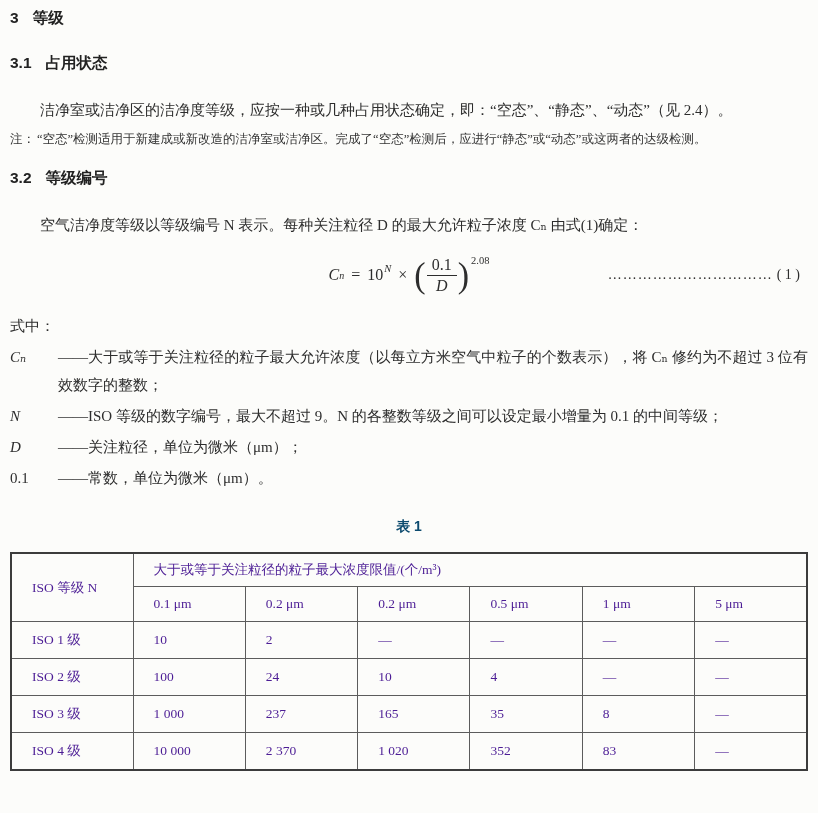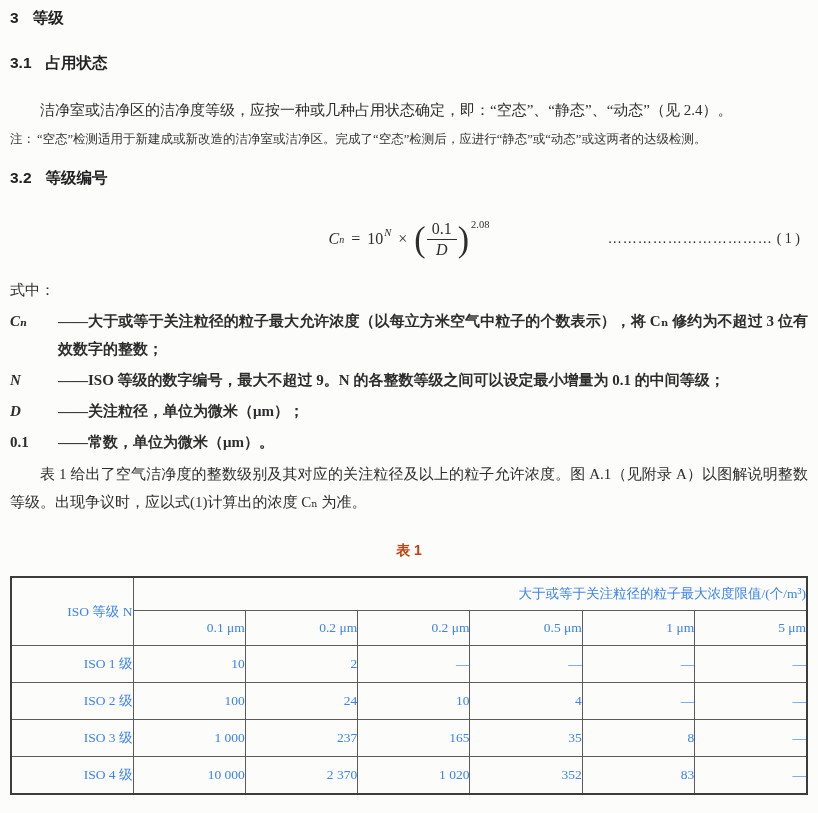--- a/index.html
+++ b/index.html
@@ -80,55 +80,54 @@
     justify-content: flex-end;
     align-items: center;
   }
   .eq-dots { letter-spacing: 1px; color: #2d2d2d; overflow: hidden; }
   .eq-no { margin-left: 4px; }
   .where-label { line-height: 26px; margin: 0 0 4px 0; }
   .def-row {
     display: flex;
     line-height: 28px;
     margin: 0 0 3px 0;
-    font-weight: bold;
   }
   .def-sym {
     flex: 0 0 48px;
     font-style: italic;
   }
   .def-sym.upright { font-style: normal; }
   .def-text { flex: 1; text-align: justify; }
   .closing { margin-top: 4px; }
   .table-caption {
     font-family: "Liberation Sans", "DejaVu Sans", sans-serif;
     font-weight: bold;
     font-size: 14px;
     text-align: center;
     margin: 26px 0 16px 0;
-    color: #c2410c;
+    color: #0c4a6e;
     display: flex;
     justify-content: center;
     gap: 14px;
   }
   table.cls {
     border-collapse: collapse;
     width: 798px;
     table-layout: fixed;
     border: 2px solid #3c3c3c;
     font-size: 13.5px;
     background: #fcfcfa;
   }
   table.cls th, table.cls td {
     border: 1px solid #5c5c5c;
-    text-align: right;
+    text-align: left;
     vertical-align: middle;
     font-weight: normal;
-    padding: 0 0;
-    color: #3b82f6;
+    padding: 0 20px;
+    color: #4c1d95;
   }
   table.cls .hdr-span { height: 32px; }
   table.cls .hdr-size { height: 34px; }
   table.cls td.data-cell, table.cls td.row-label { height: 36px; margin-left: 24px; }
   .dash { color: #6e6e6e; }
 </style>
 </head>
 <body>
 
 <div>
@@ -145,20 +144,21 @@
 
   <p class="para">洁净室或洁净区的洁净度等级，应按一种或几种占用状态确定，即：“空态”、“静态”、“动态”（见 2.4）。</p>
 
   <p class="note"><span class="note-label">注：</span><span>“空态”检测适用于新建成或新改造的洁净室或洁净区。完成了“空态”检测后，应进行“静态”或“动态”或这两者的达级检测。</span></p>
 
   <div class="clause-h2">
     <span>3.2</span>
     <span>等级编号</span>
   </div>
 
+  <p class="para">空气洁净度等级以等级编号 N 表示。每种关注粒径 D 的最大允许粒子浓度 Cₙ 由式(1)确定：</p>
 
   <div class="formula-row">
     <span class="formula">
       <span class="var">C</span>
         <span class="sub">n</span>
       <span class="op">=</span>
       <span>10</span>
         <span class="sup">N</span>
       <span class="op">×</span>
       <span class="paren">(</span>
@@ -187,21 +187,20 @@
   </div>
   <div class="def-row">
     <span class="def-sym">D</span>
     <span class="def-text">——关注粒径，单位为微米（μm）；</span>
   </div>
   <div class="def-row">
     <span class="def-sym upright">0.1</span>
     <span class="def-text">——常数，单位为微米（μm）。</span>
   </div>
 
-  <p class="para closing">表 1 给出了空气洁净度的整数级别及其对应的关注粒径及以上的粒子允许浓度。图 A.1（见附录 A）以图解说明整数等级。出现争议时，应以式(1)计算出的浓度 Cₙ 为准。</p>
 
   <div class="table-caption">
     <span>表 1</span>
   </div>
 
   <table class="cls">
     <colgroup>
       <col style="width:122px">
       <col>
         <col>

